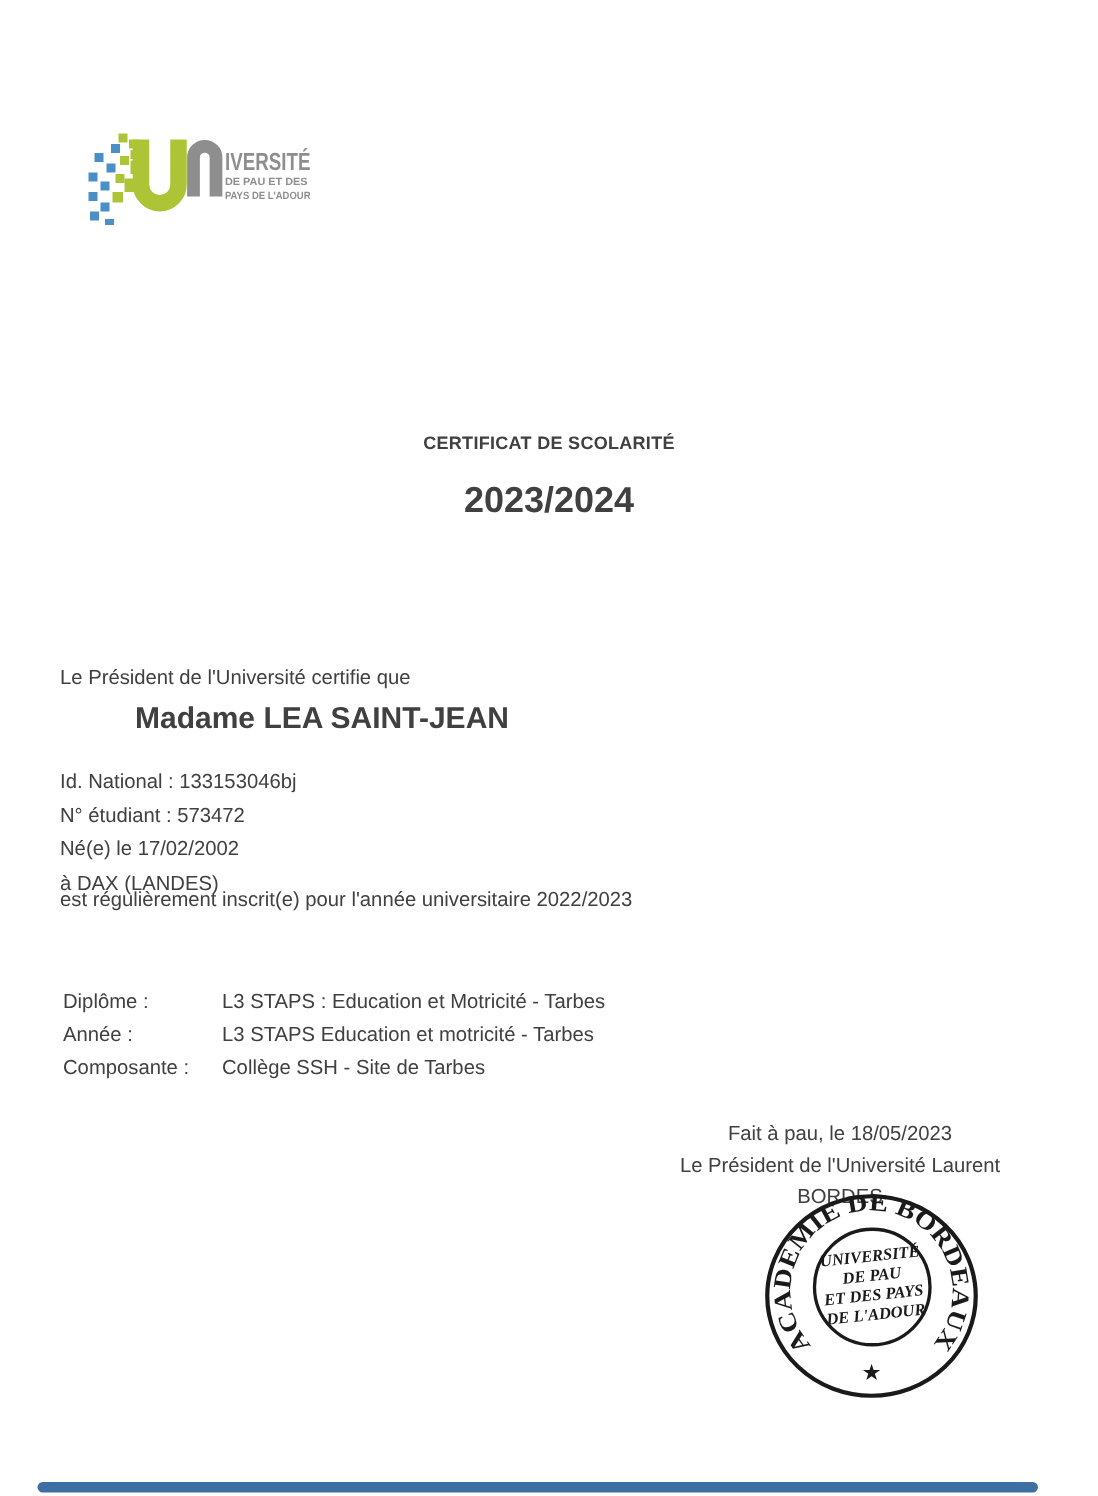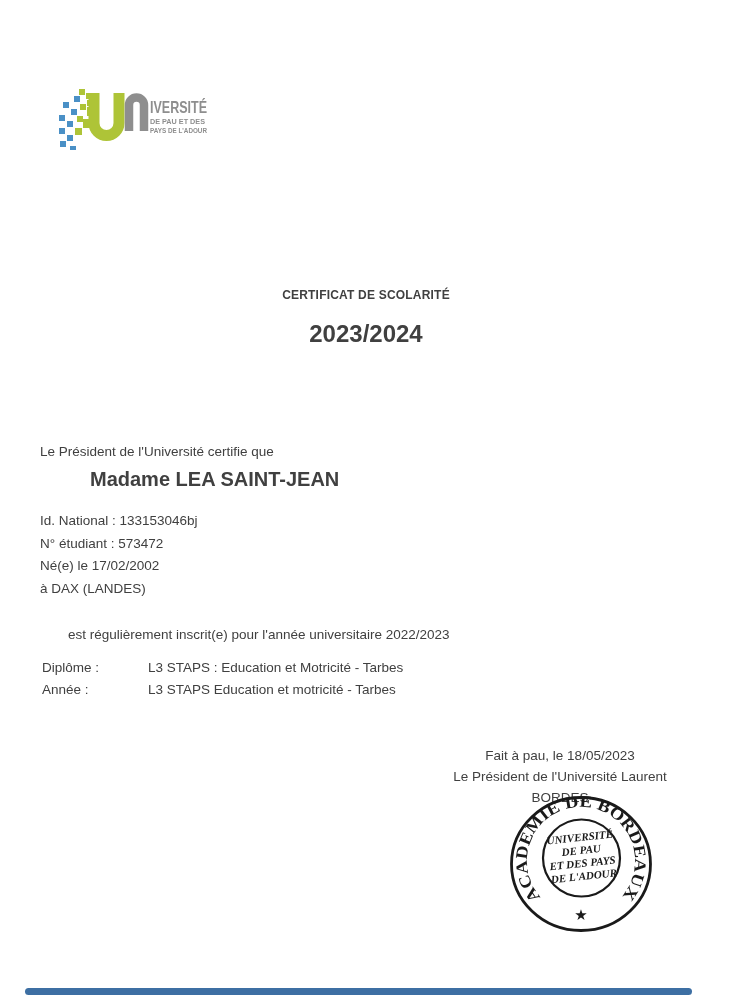--- a/index.html
+++ b/index.html
@@ -12,21 +12,21 @@
   .logo-big   { font-family:"Liberation Sans",sans-serif; font-weight:bold; font-size:16.5px; }
   .logo-small { font-family:"Liberation Sans",sans-serif; font-weight:bold; font-size:7px; }
 
   .title-block { position:absolute; top:288px; left:0; width:732px; text-align:center; }
   .title-line1 { font-size:12px; font-weight:bold; letter-spacing:.2px; }
   .title-line2 { font-size:24px; font-weight:bold; margin-top:18px; }
 
   .certify      { position:absolute; left:40px; top:444px; }
   .student-name { position:absolute; left:63px; top:468px; font-size:20px; font-weight:bold;margin-left:27px; }
   .id-block     { position:absolute; left:40px; top:510px; line-height:22.5px; }
-  .enrollment   { position:absolute; left:40px; top:627px;margin-left:28px; }
+  .enrollment   { position:absolute; left:40px; top:592px; }
 
   .fields      { position:absolute; left:42px; top:657px; line-height:22px; }
   .field-row   { display:flex; }
   .field-label { width:106px; flex:none; }
 
   .signature { position:absolute; left:430px; top:745px; width:260px; text-align:center; line-height:21px; z-index:1; }
 
   .stamp { position:absolute; left:502px; top:786px; z-index:2; }
   .ring-text         { font-family:"Liberation Serif", serif; font-size:16.5px; font-weight:bold; }
   .stamp-center text { font-family:"Liberation Serif", serif; font-size:11px; font-weight:bold; font-style:italic; }
@@ -88,20 +88,24 @@
 
   <div class="fields">
     <div class="field-row">
       <span class="field-label">Diplôme :</span>
       <span class="field-value">L3 STAPS : Education et Motricité - Tarbes</span>
     </div>
     <div class="field-row">
       <span class="field-label">Année :</span>
       <span class="field-value">L3 STAPS Education et motricité - Tarbes</span>
     </div>
+    <div class="field-row">
+      <span class="field-label">Composante :</span>
+      <span class="field-value">Collège SSH - Site de Tarbes</span>
+    </div>
   </div>
 
   <div class="signature">
     <div>Fait à pau, le 18/05/2023</div>
     <div>Le Président de l'Université Laurent</div>
     <div>BORDES</div>
   </div>
 
   <svg class="stamp" width="158" height="150" viewBox="0 0 158 150" aria-hidden="true">
     <g fill="none" stroke="#1a1a1a">

